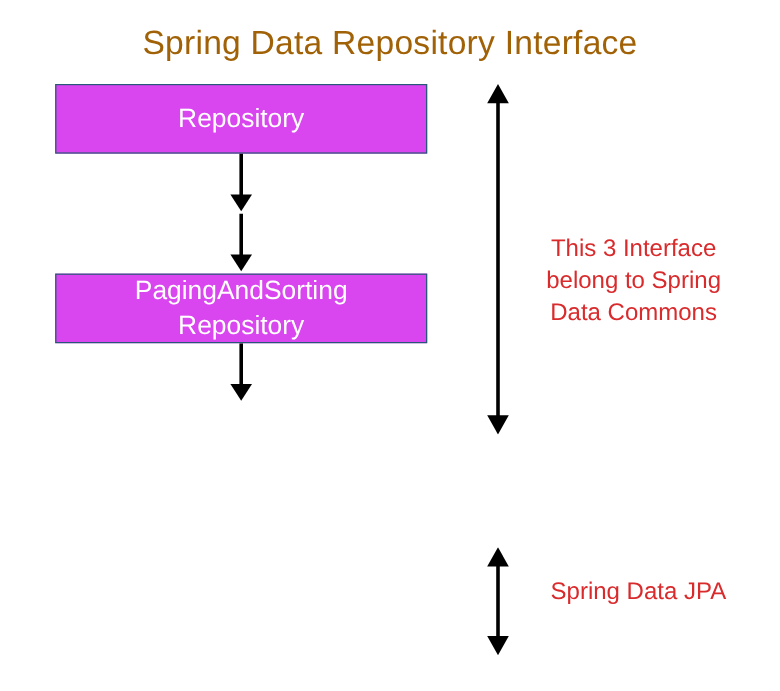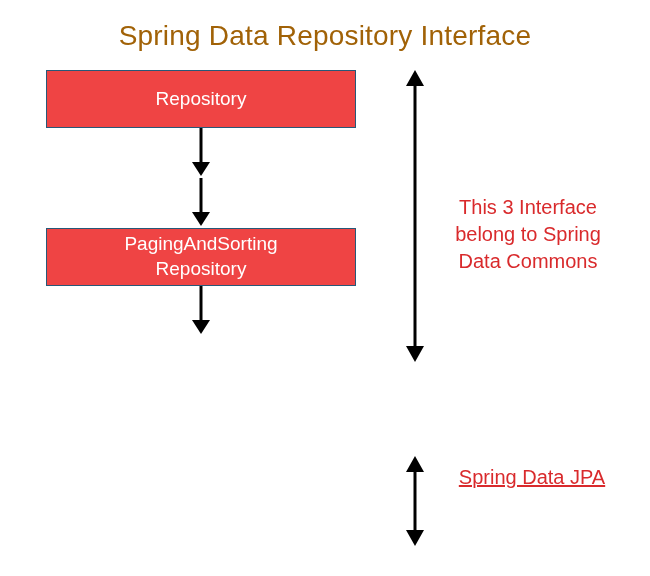--- a/index.html
+++ b/index.html
@@ -24,28 +24,28 @@
       padding-left: 46px;
     }
     .left-col {
       width: 310px;
       display: flex;
       flex-direction: column;
       align-items: center;
     }
     .box {
       width: 310px;
-      background: #ef4444;
+      background: #d946ef;
       color: #ffffff;
       border: 1px solid #275878;
       display: flex;
       align-items: center;
       justify-content: center;
       text-align: center;
-      font-size: 19px;
+      font-size: 22px;
       line-height: 1.3;
       padding: 6px 10px;
     }
     .box.single { height: 58px; }
     .box.double { height: 58px; }
     .box.double .box-text { white-space: pre-line; }
     .arrow-down {
       height: 50px;
       display: flex;
       align-items: center;
@@ -59,21 +59,21 @@
     .da2 { left: 400px; top: 386px; }
     .annotation {
       position: absolute;
       color: #d92a2c;
       font-size: 20px;
       text-align: center;
       line-height: 1.35;
       white-space: pre-line;
     }
     .ann1 { left: 438px; top: 124px; width: 180px; }
-    .ann2 { left: 442px; top: 394px; width: 180px; text-decoration: underline; }
+    .ann2 { left: 442px; top: 410px; width: 180px; }
   </style>
 </head>
 <body>
 
 <h1 class="title">Spring Data Repository Interface</h1>
 
 <div class="diagram">
 
   <div class="left-col">
 

